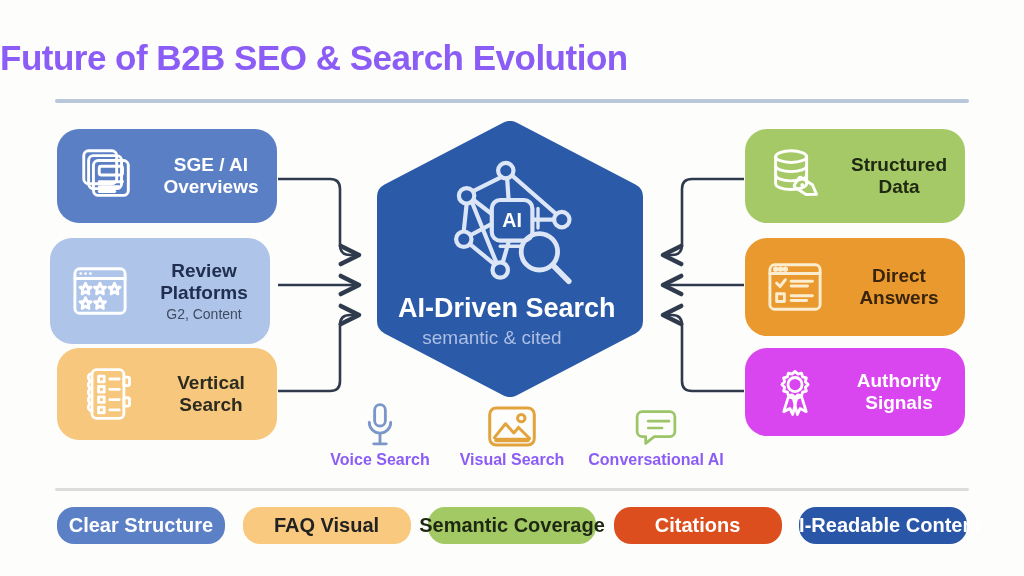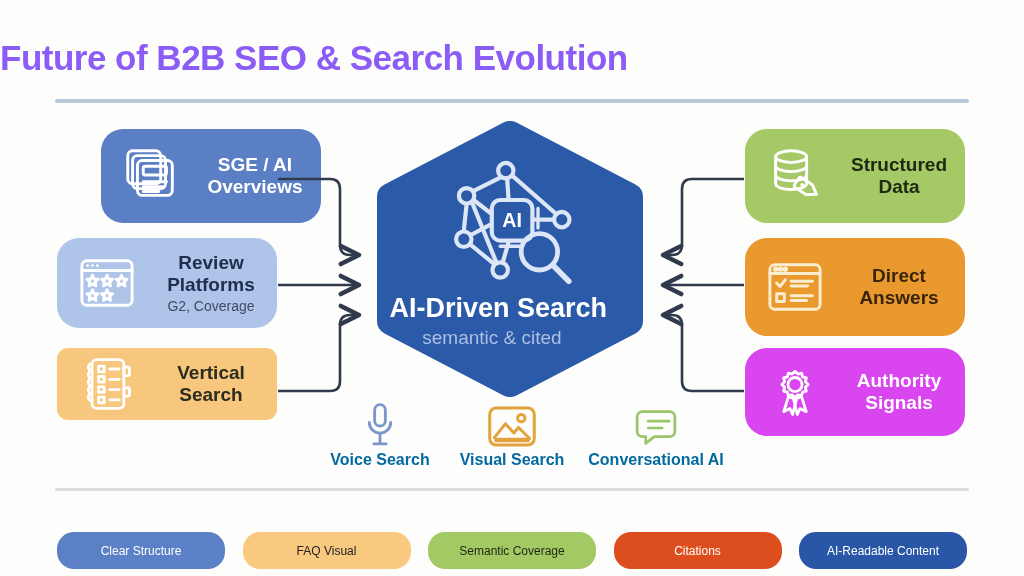--- a/index.html
+++ b/index.html
@@ -18,66 +18,66 @@
 
   
   .box{
     position:absolute;width:220px;border-radius:22px;
     display:flex;align-items:center;gap:4px;padding:0 8px;box-sizing:border-box;
   }
   .box .icon-cell{flex:0 0 84px;display:flex;align-items:center;justify-content:center;}
   .box .text-cell{flex:1;text-align:center;}
   .box-label{font-size:19px;font-weight:700;line-height:1.18;white-space:pre-line;}
   .box-sublabel{font-size:14px;font-weight:400;margin-top:2px;}
-  .lb1{left:57px;top:129px;height:94px;background:#5b7fc5;margin-left:44px;}
+  .lb1{left:57px;top:129px;height:94px;background:#5b7fc5;}
   .lb1 .box-label{color:#ffffff;}
-  .lb2{left:57px;top:238px;height:90px;background:#aec4e9;}
+  .lb2{left:50px;top:238px;height:106px;background:#aec4e9;}
   .lb2 .box-label{color:#202e50;}
   .lb2 .box-sublabel{color:#3f4c63;}
-  .lb3{left:57px;top:348px;height:72px;background:#f6c77d;border-radius:11px;}
+  .lb3{left:57px;top:348px;height:92px;background:#f6c77d;}
   .lb3 .box-label{color:#2b2b20;}
   .rb1{left:745px;top:129px;height:94px;background:#a5c966;}
   .rb1 .box-label{color:#202a12;}
   .rb2{left:745px;top:238px;height:98px;background:#e9992e;}
   .rb2 .box-label{color:#3a250c;}
   .rb3{left:745px;top:348px;height:88px;background:#d946ef;}
   .rb3 .box-label{color:#ffffff;}
 
   
   .arrows{position:absolute;left:0;top:0;pointer-events:none;}
 
   
   .hexwrap{position:absolute;left:377px;top:121px;width:230px;height:276px;}
   .hexwrap svg.hexbg{position:absolute;left:0;top:0;}
   .hexwrap svg.net{position:absolute;left:53px;top:37px;}
   .hex-title{
-    position:absolute;top:172px;left:0;width:100%;text-align:right;
-    color:#ffffff;font-size:27px;font-weight:800;
+    position:absolute;top:172px;left:0;width:100%;text-align:left;
+    color:#ffffff;font-size:27px;font-weight:800;padding-left:21px;
   }
   .hex-sub{
     position:absolute;top:206px;left:0;width:100%;text-align:center;
     color:#aebfe4;font-size:19px;font-weight:400;
   }
 
   
   .mode-icon{position:absolute;transform:translateX(-50%);}
   .mode-label{
     position:absolute;transform:translateX(-50%);top:451px;white-space:nowrap;
-    font-size:16px;font-weight:700;color:#0369a1;
+    font-size:16px;font-weight:700;color:#8b5cf6;
   }
 
   
   .pills{
     position:absolute;left:57px;top:507px;width:910px;
     display:flex;justify-content:space-between;
   }
   .pill{
     width:168px;height:37px;border-radius:17px;
     display:flex;align-items:center;justify-content:center;
-    font-size:12px;font-weight:400;white-space:nowrap;margin-top:25px;
+    font-size:20px;font-weight:700;white-space:nowrap;
   }
   .pill.p1{background:#5b80c6;color:#ffffff;}
   .pill.p2{background:#f8c97e;color:#222222;}
   .pill.p3{background:#a3c965;color:#1d2712;}
   .pill.p4{background:#dd4e1e;color:#ffffff;}
   .pill.p5{background:#2a56a8;color:#ffffff;}
 
   .st{fill:none;stroke:#ffffff;stroke-width:3;stroke-linecap:round;stroke-linejoin:round;}
 </style>
 </head>
@@ -120,21 +120,21 @@
           <polygon points="32,21 33.8,25.1 37.7,25.1 34.9,27.7 35.5,32 32,29.8 28.5,32 29.1,27.7 26.3,25.1 30.2,25.1"></polygon>
           <polygon points="47,21 48.8,25.1 52.7,25.1 49.9,27.7 50.5,32 47,29.8 43.5,32 44.1,27.7 41.3,25.1 45.2,25.1"></polygon>
           <polygon points="17,36 18.8,40.1 22.7,40.1 19.9,42.7 20.5,47 17,44.8 13.5,47 14.1,42.7 11.3,40.1 15.2,40.1"></polygon>
           <polygon points="32,36 33.8,40.1 37.7,40.1 34.9,42.7 35.5,47 32,44.8 28.5,47 29.1,42.7 26.3,40.1 30.2,40.1"></polygon>
         </g>
       </svg>
     </div>
     <div class="text-cell">
       <div class="box-label">Review
 Platforms</div>
-      <div class="box-sublabel">G2, Coverage</div>
+      <div class="box-sublabel">G2, Content</div>
     </div>
   </div>
 
   <div class="box lb3">
     <div class="icon-cell">
       <svg width="60" height="60" viewBox="0 0 64 64">
         <rect class="st" x="16" y="6" width="34" height="52" rx="5"></rect>
         <path class="st" d="M16,10 a4,4 0 1 0 0,8 a4,4 0 1 0 0,8 a4,4 0 1 0 0,8 a4,4 0 1 0 0,8 a4,4 0 1 0 0,8"></path>
         <rect class="st" x="50" y="14" width="6" height="9" rx="2"></rect>
         <rect class="st" x="50" y="36" width="6" height="9" rx="2"></rect>

